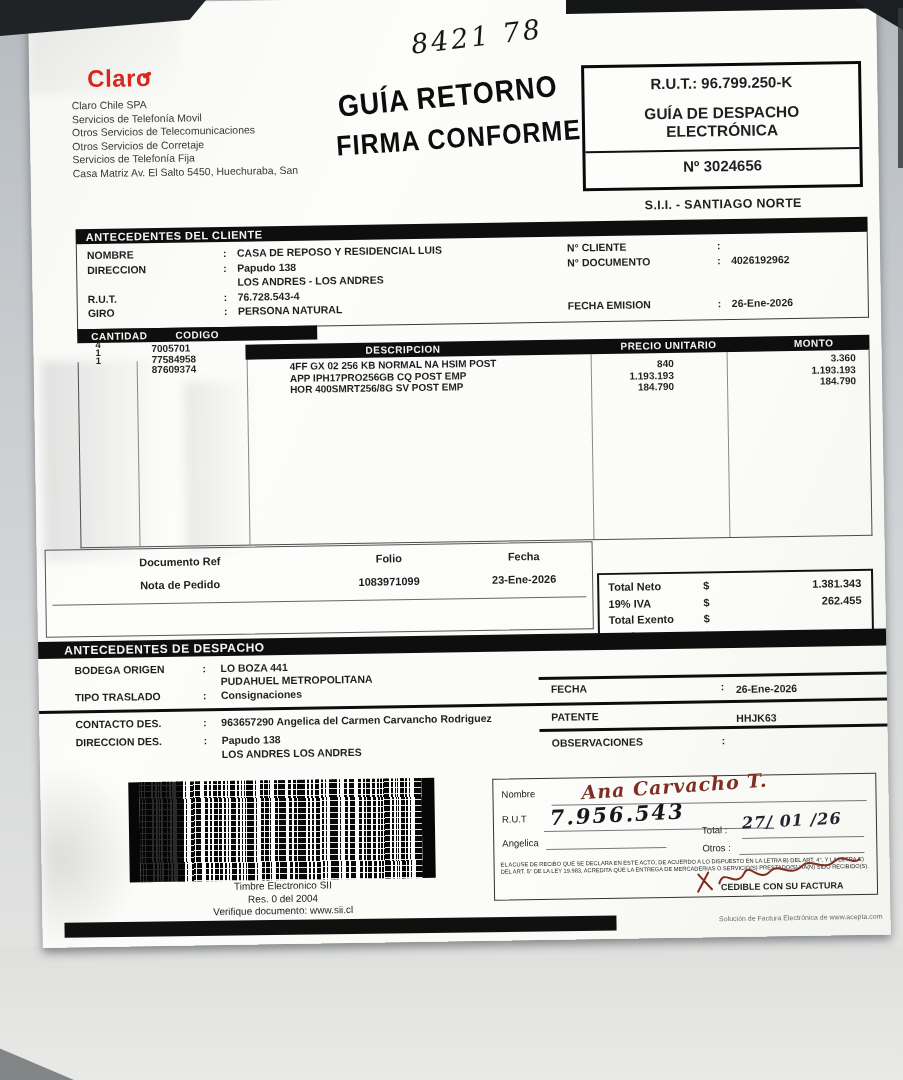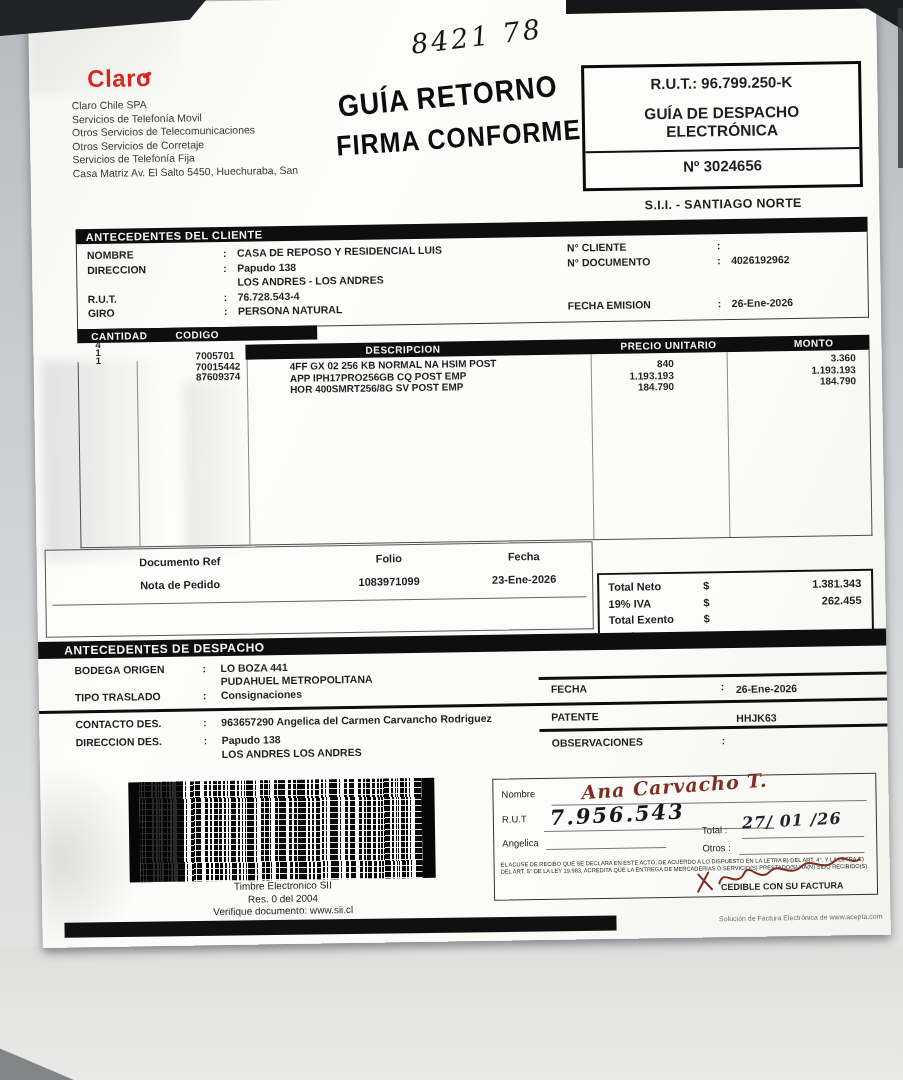--- a/index.html
+++ b/index.html
@@ -189,23 +189,23 @@
     <div class="vline" style="left:168px;"></div>
     <div class="vline" style="left:512px;"></div>
     <div class="vline" style="left:648px;"></div>
   </div>
 
   <div class="cellblock" style="left:62px;top:338px;line-height:8px;font-size:9.5px;">
     <div>4</div>
     <div>1</div>
     <div>1</div>
   </div>
-  <div class="cellblock" style="left:118px;top:350px;line-height:10.5px;margin-left:44px;">
+  <div class="cellblock" style="left:118px;top:342px;line-height:10.5px;">
     <div>7005701</div>
-    <div>70015442</div>
+    <div>77584958</div>
     <div>87609374</div>
   </div>
   <div class="cellblock" style="left:256px;top:361px;line-height:11.5px;">
     <div>4FF GX 02 256 KB NORMAL NA HSIM POST</div>
     <div>APP IPH17PRO256GB CQ POST EMP</div>
     <div>HOR 400SMRT256/8G SV POST EMP</div>
   </div>
   <div class="cellblock" style="left:520px;top:364px;width:120px;text-align:right;line-height:11.5px;">
     <div>840</div>
     <div>1.193.193</div>

